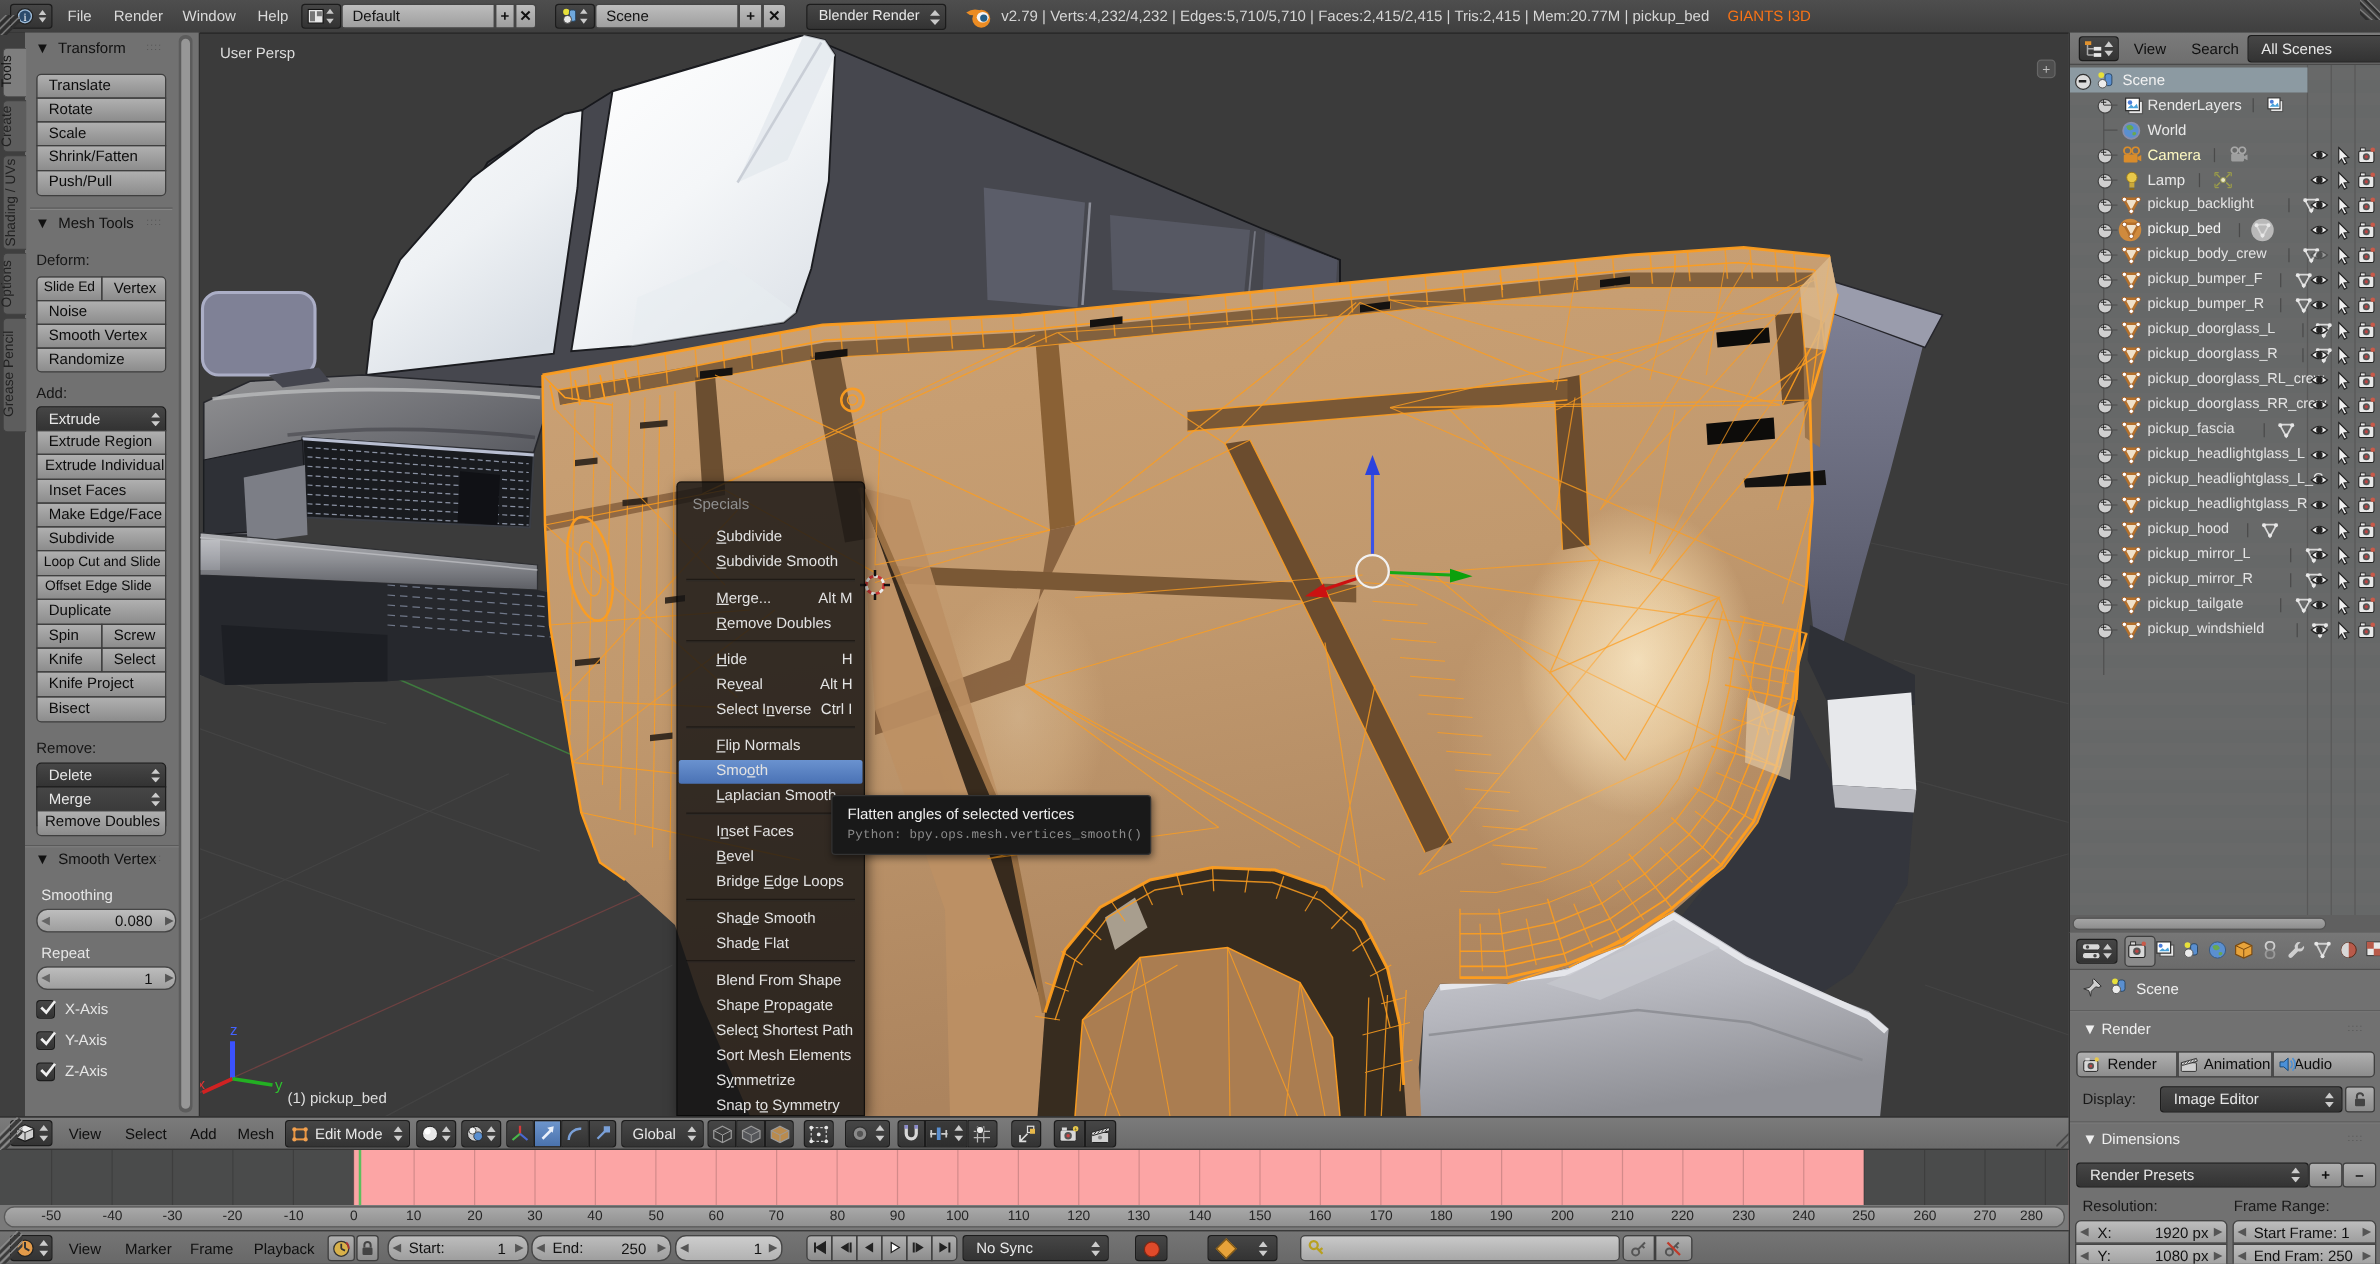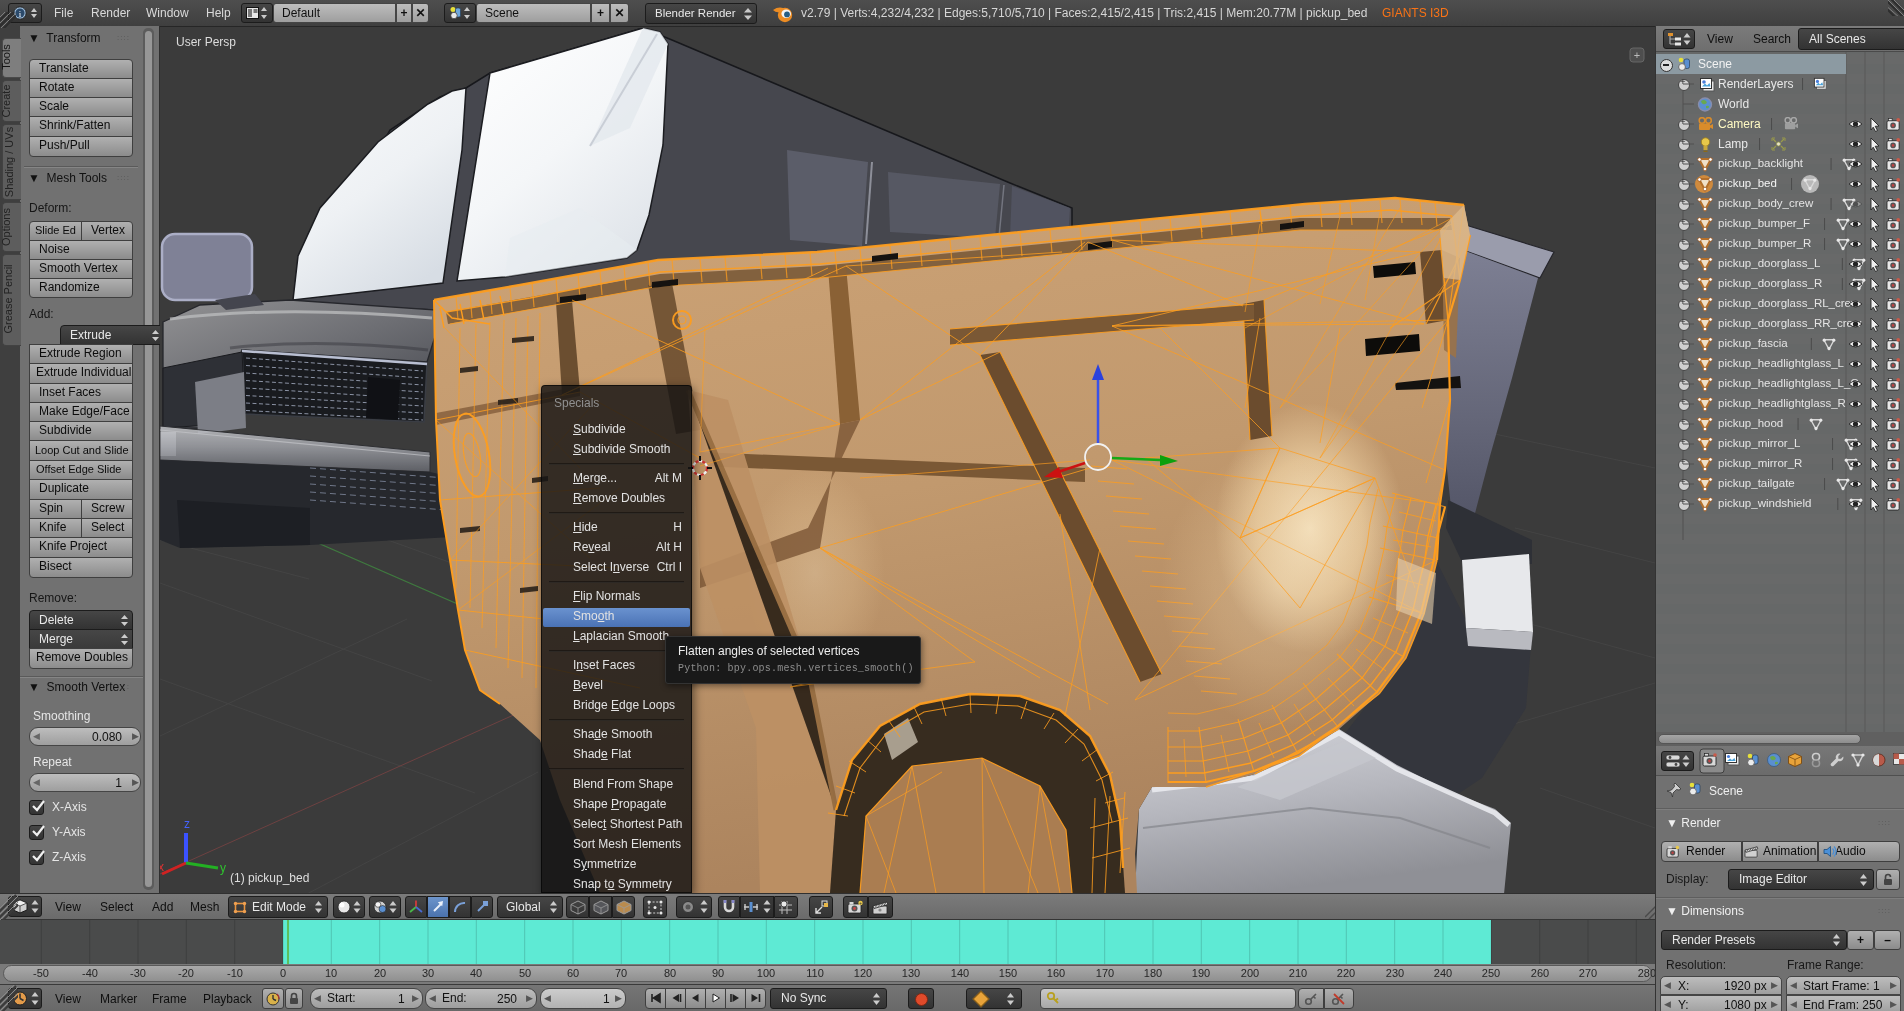--- a/index.html
+++ b/index.html
@@ -86,21 +86,21 @@
 <div class="abs" style="left:24px;top:166px;width:114px;height:1px;background:#5a5a5a;border-bottom:1px solid #858585;"></div>
 <div class="t" style="left:28px;top:171px;color:#111;">▼&nbsp; Mesh Tools</div>
 <div class="t" style="left:117px;top:173px;color:#555;font-size:8px;letter-spacing:1px;">::::</div>
 <div class="t" style="left:29px;top:201px;color:#161616;">Deform:</div>
 <div class="btn" style="left:29px;top:221px;width:53px;height:20px;border-radius:4px 0 0 0;padding-left:5px;font-size:11px;">Slide Ed</div>
 <div class="btn" style="left:81px;top:221px;width:52px;height:20px;border-radius:0 4px 0 0;">Vertex</div>
 <div class="btn" style="left:29px;top:240px;width:104px;height:20px;border-radius:0;">Noise</div>
 <div class="btn" style="left:29px;top:259px;width:104px;height:20px;border-radius:0;">Smooth Vertex</div>
 <div class="btn" style="left:29px;top:278px;width:104px;height:20px;border-radius:0 0 4px 4px;">Randomize</div>
 <div class="t" style="left:29px;top:307px;color:#161616;">Add:</div>
-<div class="dk" style="left:29px;top:325px;width:104px;height:20px;border-radius:4px 4px 0 0;padding-left:9px;margin-left:31px;">Extrude<svg style="right:3px;top:4px;" width="9" height="11" viewBox="0 0 9 11">
+<div class="dk" style="left:29px;top:325px;width:104px;height:20px;border-radius:4px 4px 0 0;padding-left:9px;">Extrude<svg style="right:3px;top:4px;" width="9" height="11" viewBox="0 0 9 11">
       <path d="M4.5 0 l3.5 4 h-7 z" fill="#ccc"></path>
       <path d="M4.5 11 l3.5 -4 h-7 z" fill="#ccc"></path>
     </svg></div>
 <div class="btn" style="left:29px;top:344px;width:104px;height:20px;border-radius:0;">Extrude Region</div>
 <div class="btn" style="left:29px;top:363px;width:104px;height:21px;border-radius:0;padding-left:6px;">Extrude Individual</div>
 <div class="btn" style="left:29px;top:383px;width:104px;height:20px;border-radius:0;">Inset Faces</div>
 <div class="btn" style="left:29px;top:402px;width:104px;height:20px;border-radius:0;">Make Edge/Face</div>
 <div class="btn" style="left:29px;top:421px;width:104px;height:20px;border-radius:0;">Subdivide</div>
 <div class="btn" style="left:29px;top:440px;width:104px;height:21px;border-radius:0;padding-left:5px;font-size:11px;line-height:18px;">Loop Cut and Slide</div>
 <div class="btn" style="left:29px;top:460px;width:104px;height:20px;border-radius:0;padding-left:6px;font-size:11px;line-height:17px;">Offset Edge Slide</div>
@@ -626,21 +626,21 @@
     </svg>
 <div class="dk" style="left:868px;top:2px;width:25px;height:22px;border-radius:0 3px 3px 0;"></div>
 <svg style="left:872px;top:6px;" width="17" height="15" viewBox="0 0 17 15">
       <rect x="1" y="6" width="14" height="8" rx="1" fill="#d0d0d0" stroke="#222" stroke-width="0.8"></rect>
       <path d="M1 6 L15 2 L15.8 4.5 L2 8.5 Z" fill="#e0e0e0" stroke="#222" stroke-width="0.8"></path>
       <path d="M3 7.6 l2 -2.4 M6 6.8 l2 -2.4 M9 5.9 l2 -2.4 M12 5 l2 -2.4" stroke="#333" stroke-width="0.8"></path>
       <circle cx="8" cy="10" r="1.6" fill="#888"></circle>
     </svg>
 </div>
 
-<div class="abs" id="tl" style="left:0;top:920px;width:1889px;height:64px;background:#5eead4;overflow:hidden;">
+<div class="abs" id="tl" style="left:0;top:920px;width:1889px;height:64px;background:#fca5a5;overflow:hidden;">
 <div class="abs" style="left:0;top:0;width:283px;height:44px;background:#4a4b4b;"></div>
 <div class="abs" style="left:1491px;top:0;width:164px;height:44px;background:#4a4b4b;"></div>
 <svg style="left:0;top:0;" width="1655" height="44" viewBox="0 0 1655 44">
       <line x1="41.3" y1="0" x2="41.3" y2="44" stroke="#000" stroke-opacity="0.16" stroke-width="1"></line>
       <line x1="89.7" y1="0" x2="89.7" y2="44" stroke="#000" stroke-opacity="0.16" stroke-width="1"></line>
       <line x1="138.0" y1="0" x2="138.0" y2="44" stroke="#000" stroke-opacity="0.16" stroke-width="1"></line>
       <line x1="186.3" y1="0" x2="186.3" y2="44" stroke="#000" stroke-opacity="0.16" stroke-width="1"></line>
       <line x1="234.7" y1="0" x2="234.7" y2="44" stroke="#000" stroke-opacity="0.16" stroke-width="1"></line>
       <line x1="283.0" y1="0" x2="283.0" y2="44" stroke="#000" stroke-opacity="0.16" stroke-width="1"></line>
       <line x1="331.3" y1="0" x2="331.3" y2="44" stroke="#000" stroke-opacity="0.16" stroke-width="1"></line>
@@ -701,21 +701,21 @@
 <div class="t" style="left:1133px;top:47px;width:40px;text-align:center;color:#262626;font-size:11px;">180</div>
 <div class="t" style="left:1181px;top:47px;width:40px;text-align:center;color:#262626;font-size:11px;">190</div>
 <div class="t" style="left:1230px;top:47px;width:40px;text-align:center;color:#262626;font-size:11px;">200</div>
 <div class="t" style="left:1278px;top:47px;width:40px;text-align:center;color:#262626;font-size:11px;">210</div>
 <div class="t" style="left:1326px;top:47px;width:40px;text-align:center;color:#262626;font-size:11px;">220</div>
 <div class="t" style="left:1375px;top:47px;width:40px;text-align:center;color:#262626;font-size:11px;">230</div>
 <div class="t" style="left:1423px;top:47px;width:40px;text-align:center;color:#262626;font-size:11px;">240</div>
 <div class="t" style="left:1471px;top:47px;width:40px;text-align:center;color:#262626;font-size:11px;">250</div>
 <div class="t" style="left:1520px;top:47px;width:40px;text-align:center;color:#262626;font-size:11px;">260</div>
 <div class="t" style="left:1568px;top:47px;width:40px;text-align:center;color:#262626;font-size:11px;">270</div>
-<div class="t" style="left:1616px;top:47px;width:40px;text-align:right;color:#262626;font-size:11px;">280</div>
+<div class="t" style="left:1616px;top:47px;width:40px;text-align:left;color:#262626;font-size:11px;">280</div>
 </div>
 <div class="abs" id="tlh" style="left:0;top:984px;width:1655px;height:27px;background:linear-gradient(#757575,#686868);border-top:1px solid #3a3a3a;box-sizing:border-box;">
 <div class="dk" style="left:8px;top:3px;width:34px;height:21px;"></div>
 <svg style="left:12px;top:6px;" width="28" height="15" viewBox="0 0 28 15">
       <circle cx="8" cy="7.5" r="6.5" fill="#e39b4a" stroke="#222"></circle>
       <path d="M8 7.5 L8 2.5 M8 7.5 L11.5 9.5" stroke="#333" stroke-width="1.6"></path>
       <path d="M23 1 l3.5 4.5 h-7 z" fill="#ccc"></path>
       <path d="M23 14 l3.5 -4.5 h-7 z" fill="#ccc"></path>
     </svg>
 <div class="t" style="left:55px;top:7px;color:#0f0f0f;">View</div>

